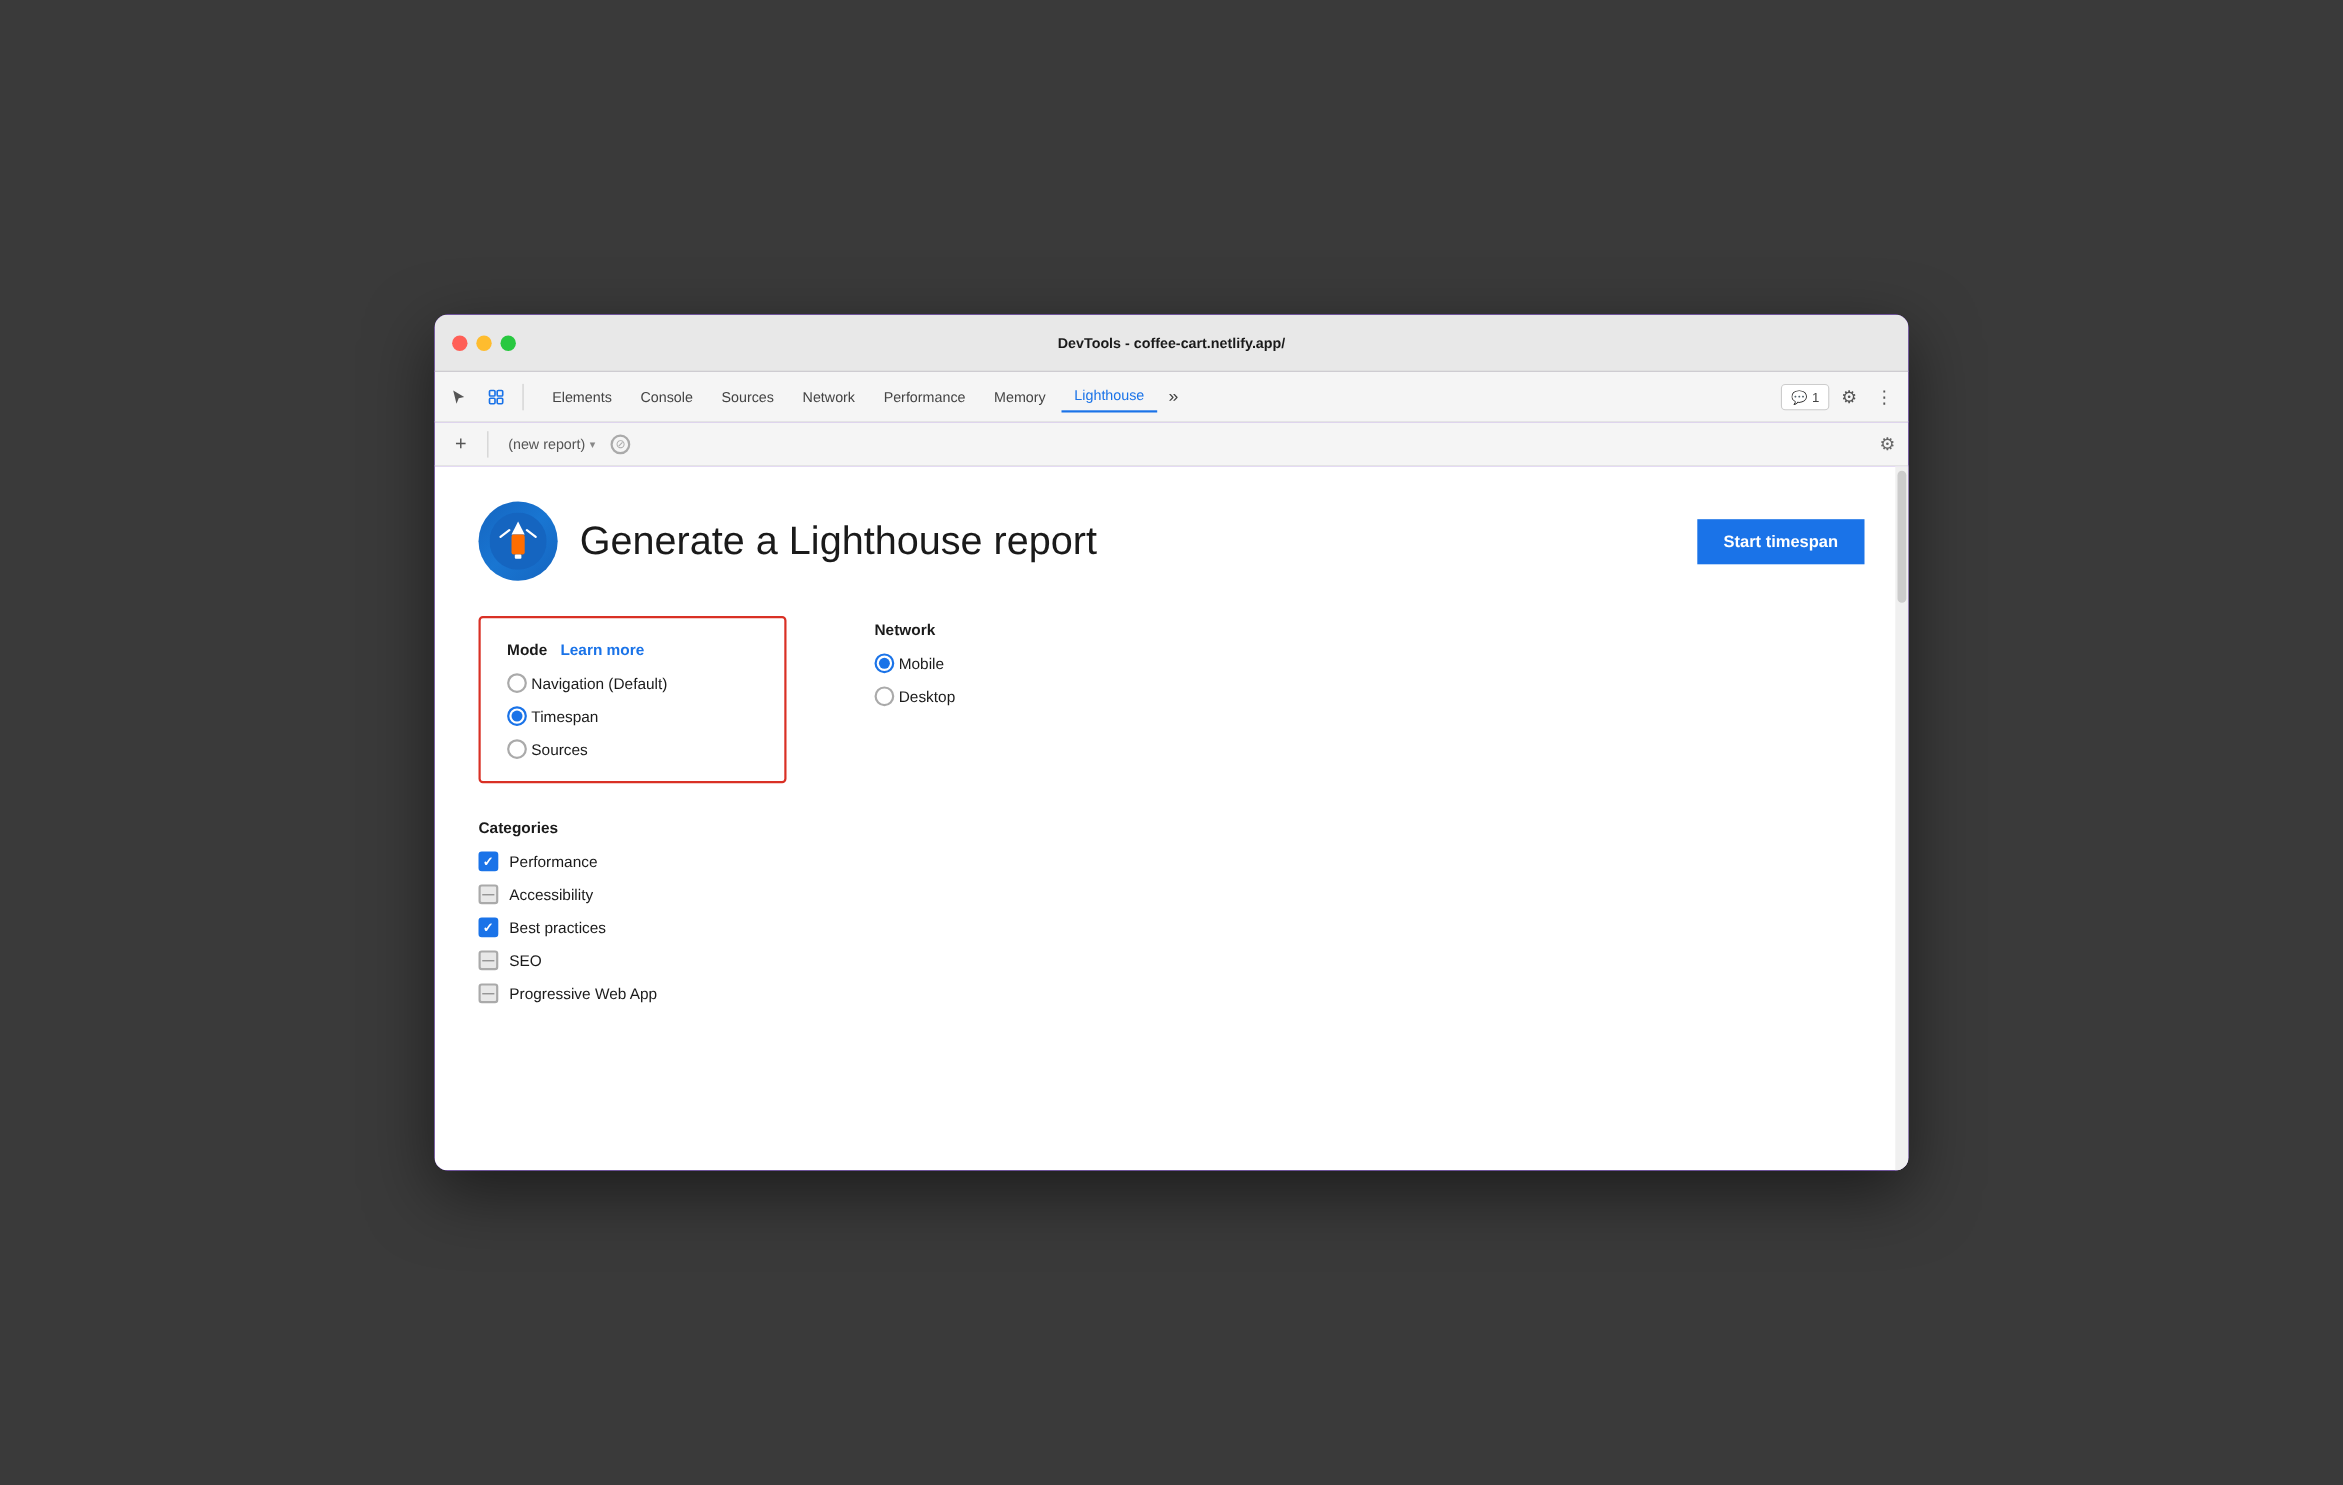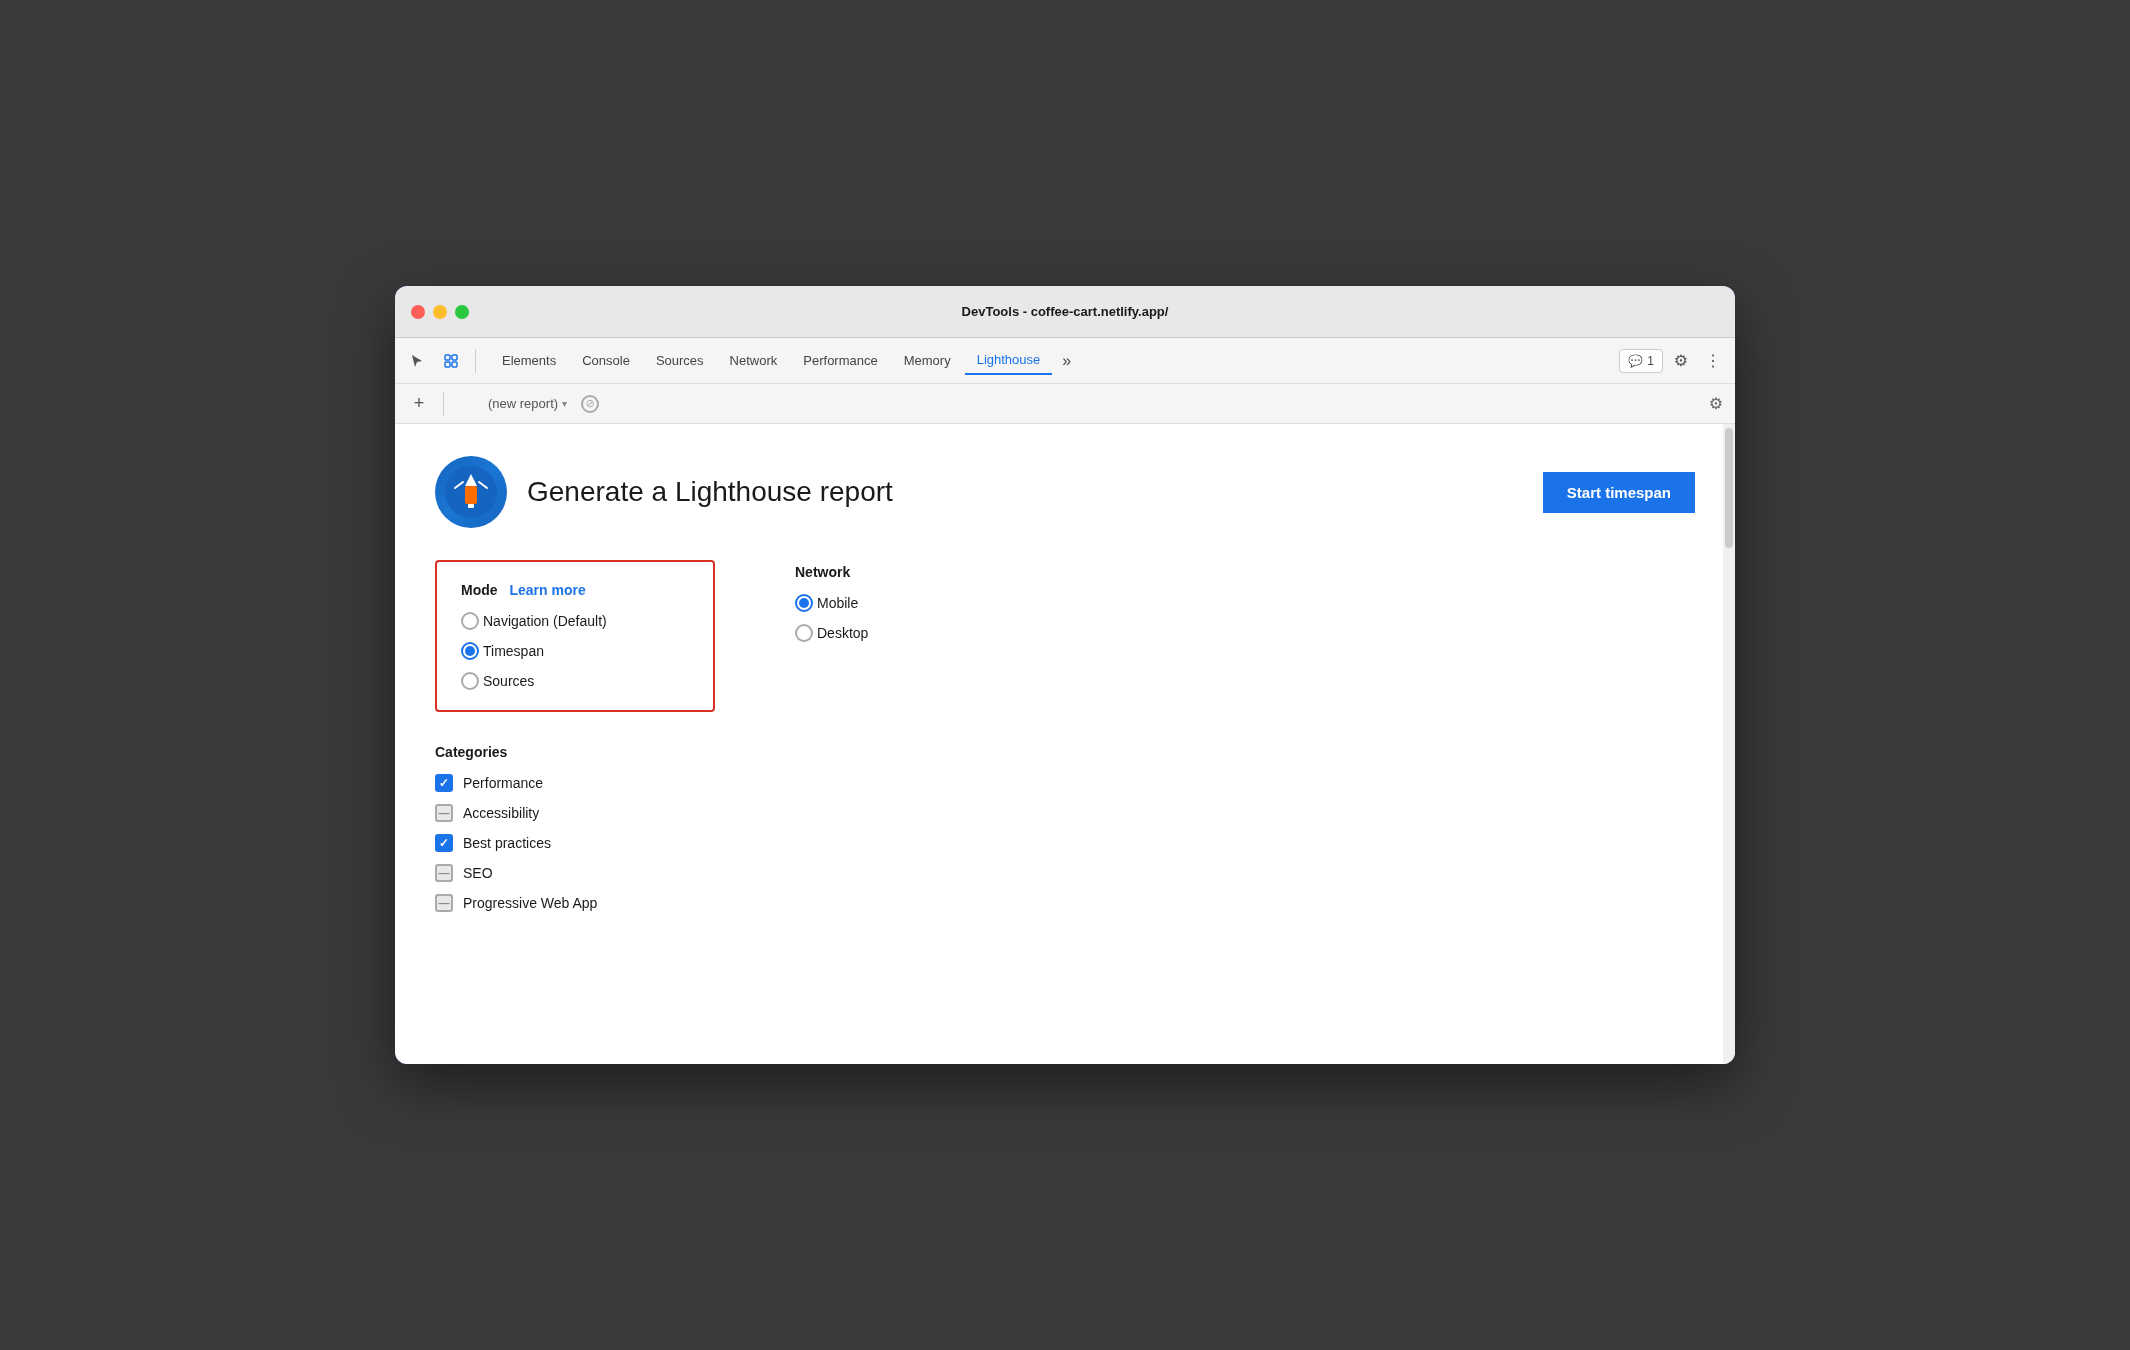--- a/index.html
+++ b/index.html
@@ -140,21 +140,20 @@
       text-align: center;
     }
     .report-dropdown {
       display: flex;
       align-items: center;
       gap: 4px;
       font-size: 13px;
       color: #555;
       cursor: pointer;
       padding: 4px 6px;
-      margin-left: 26px;
     }
     .report-dropdown-arrow {
       font-size: 10px;
       color: #888;
     }
     .sub-bar-block {
       width: 18px;
       height: 18px;
       border-radius: 50%;
       border: 2px solid #aaa;
@@ -200,21 +199,21 @@
       font-size: 36px;
       flex-shrink: 0;
       position: relative;
       overflow: hidden;
     }
     .lighthouse-logo svg {
       width: 52px;
       height: 52px;
     }
     .report-title {
-      font-size: 28px;
+      font-size: 36px;
       font-weight: 400;
       color: #1a1a1a;
     }
     .start-btn {
       background: #1a73e8;
       color: white;
       border: none;
       border-radius: 0;
       padding: 12px 24px;
       font-size: 15px;

